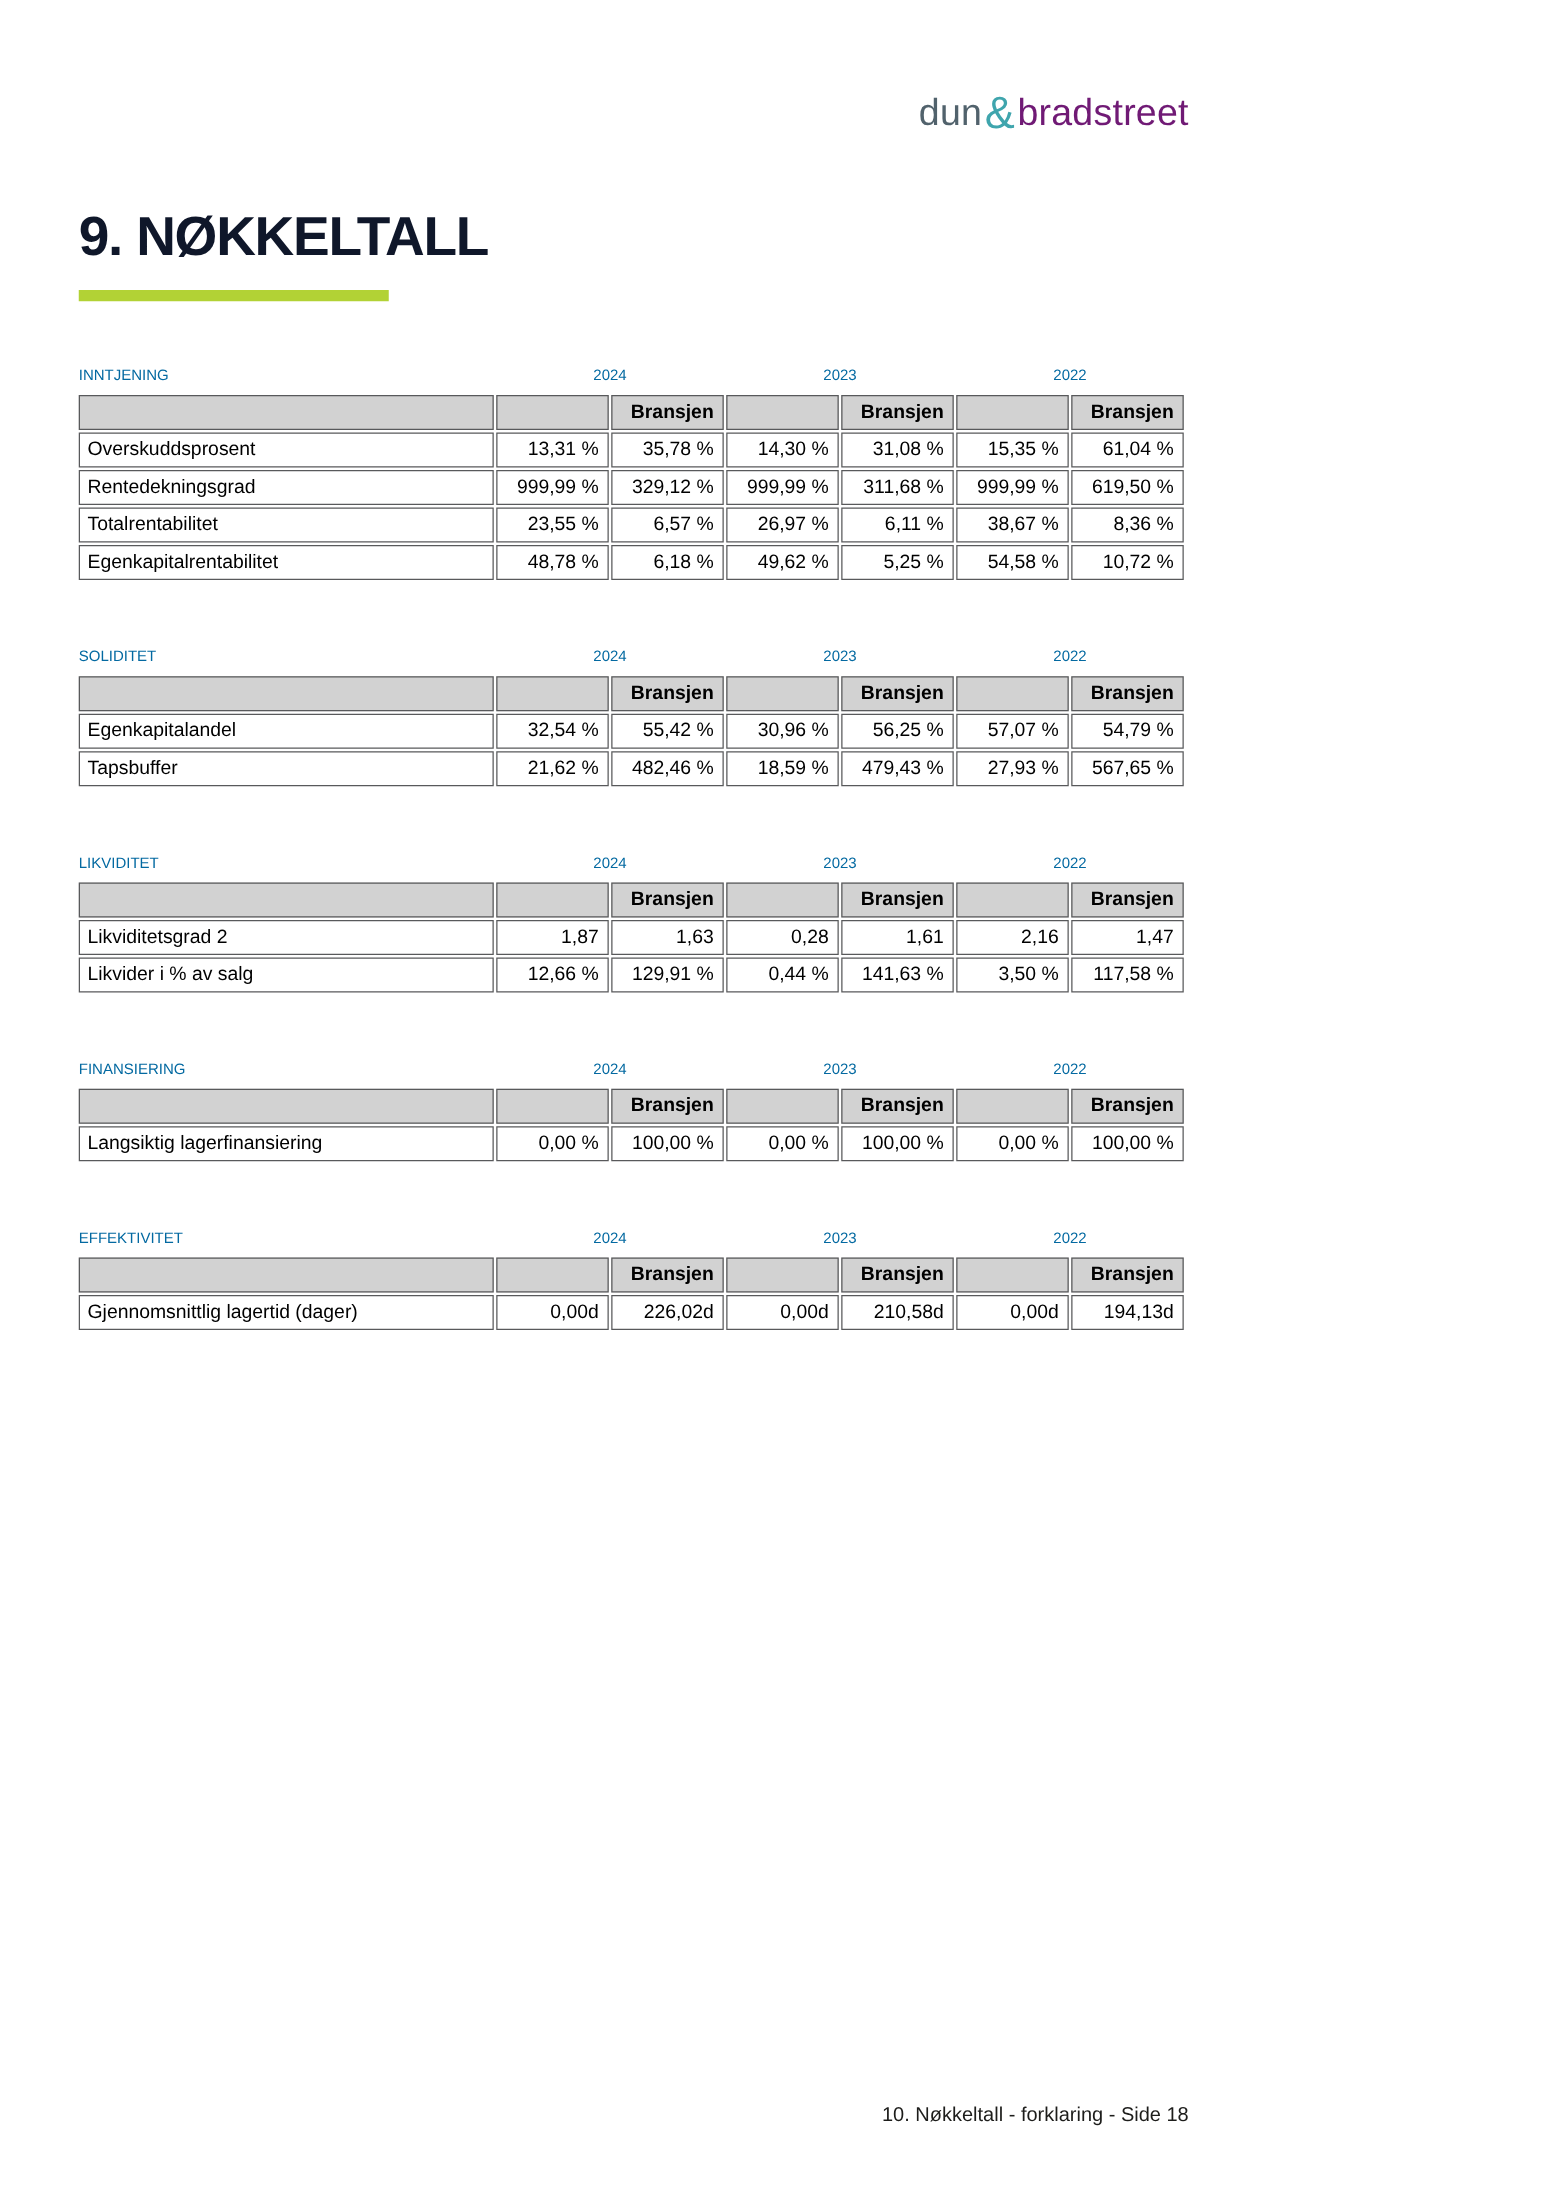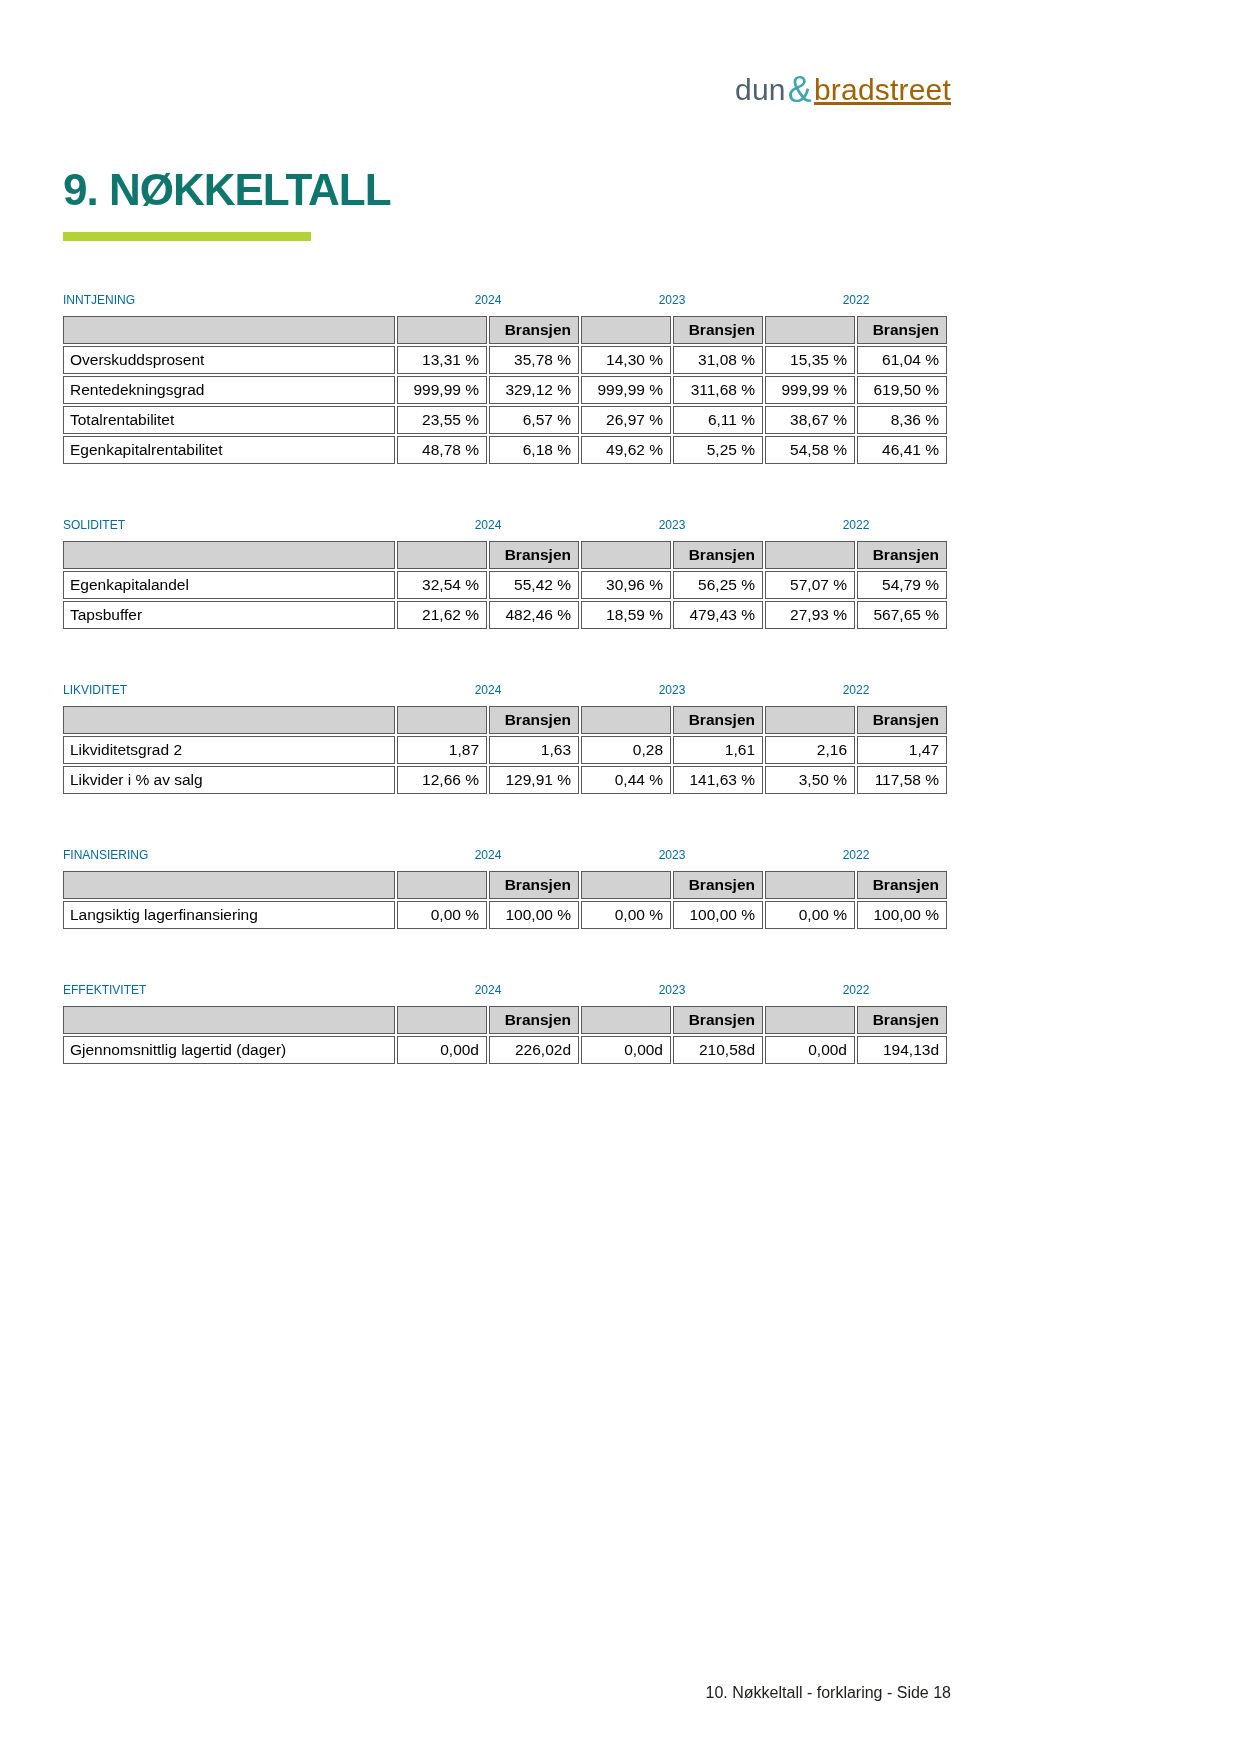--- a/index.html
+++ b/index.html
@@ -4,23 +4,23 @@
 <style>
   html,body { margin:0; padding:0; background:#ffffff; }
   body { font-family:"Liberation Sans", sans-serif; color:#000; }
   .page { position:relative; width:1241px; height:1754px; background:#fff; overflow:hidden; }
   .content { position:absolute; left:63px; top:0; width:888px; }
 
   .logo-row { display:flex; justify-content:flex-end; padding-top:70px; }
   .logo { font-size:30px; font-weight:500; letter-spacing:0.2px; white-space:nowrap; line-height:1; }
   .logo .dun { color:#51626c; }
   .logo .amp { color:#3fa5ad; font-size:36px; font-weight:400; margin:0 2px; position:relative; top:2px; }
-  .logo .bradstreet { color:#a16207;text-decoration:underline; }
-
-  h1.page-title { margin:62px 0 0 0; font-size:44px; line-height:1; font-weight:700; letter-spacing:-1px; color:#0f766e; }
+  .logo .bradstreet { color:#701a75; }
+
+  h1.page-title { margin:62px 0 0 0; font-size:44px; line-height:1; font-weight:700; letter-spacing:-1px; color:#0f172a; }
   .accent-bar { width:248px; height:9px; margin-top:20px; background:#b2d235; }
 
   .section { margin-top:50px; }
   .section:first-of-type { margin-top:54px; }
 
   table.kv { width:888px; border-collapse:separate; border-spacing:2px; table-layout:fixed; font-size:15.5px; margin-left:-2px; }
   table.kv td { box-sizing:border-box; padding:4px 7px 4px 6px; overflow:hidden; white-space:nowrap; }
 
   tr.head-row td { border:none; background:none; font-weight:400; font-size:12px; padding:0 0 7px 0; color:#0369a1; }
   tr.head-row td.year { text-align:center; }
@@ -103,21 +103,21 @@
           <td class="val">38,67 %</td>
           <td class="val">8,36 %</td>
         </tr>
         <tr class="data-row">
           <td class="lbl">Egenkapitalrentabilitet</td>
           <td class="val">48,78 %</td>
           <td class="val">6,18 %</td>
           <td class="val">49,62 %</td>
           <td class="val">5,25 %</td>
           <td class="val">54,58 %</td>
-          <td class="val">46,41 %</td>
+          <td class="val">10,72 %</td>
         </tr>
       </tbody>
         </table>
     </div>
 
     <div class="section">
       <table class="kv">
         <colgroup>
             <col style="width:332px">
             <col>

